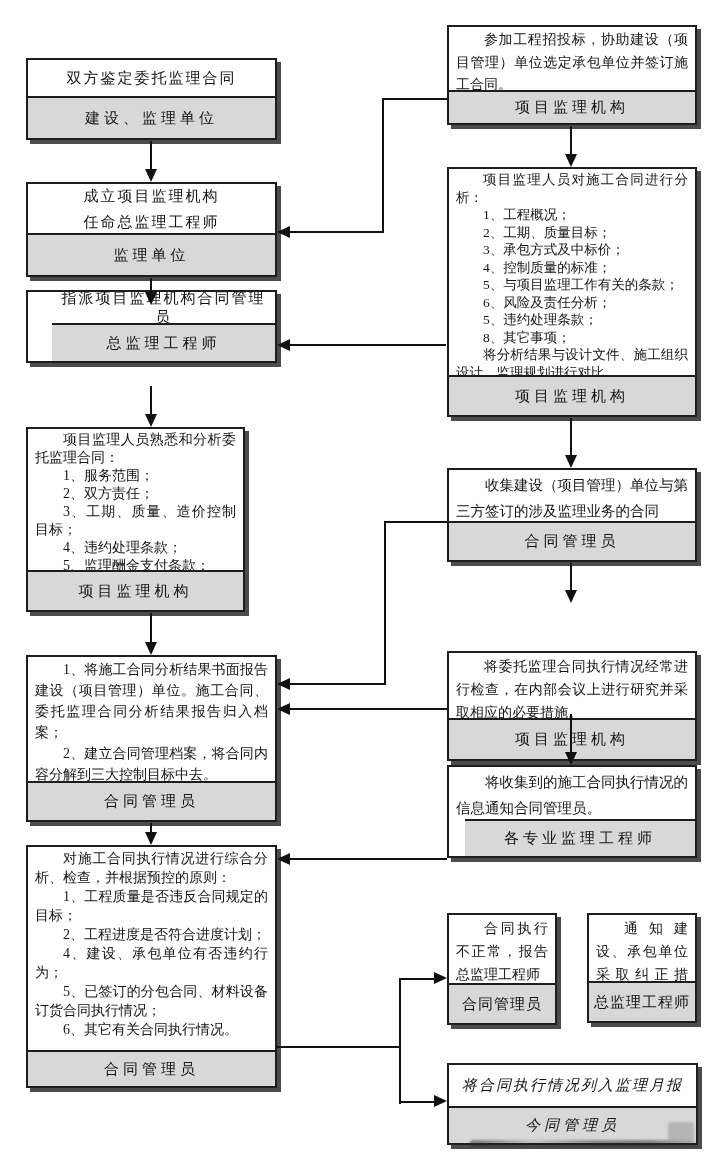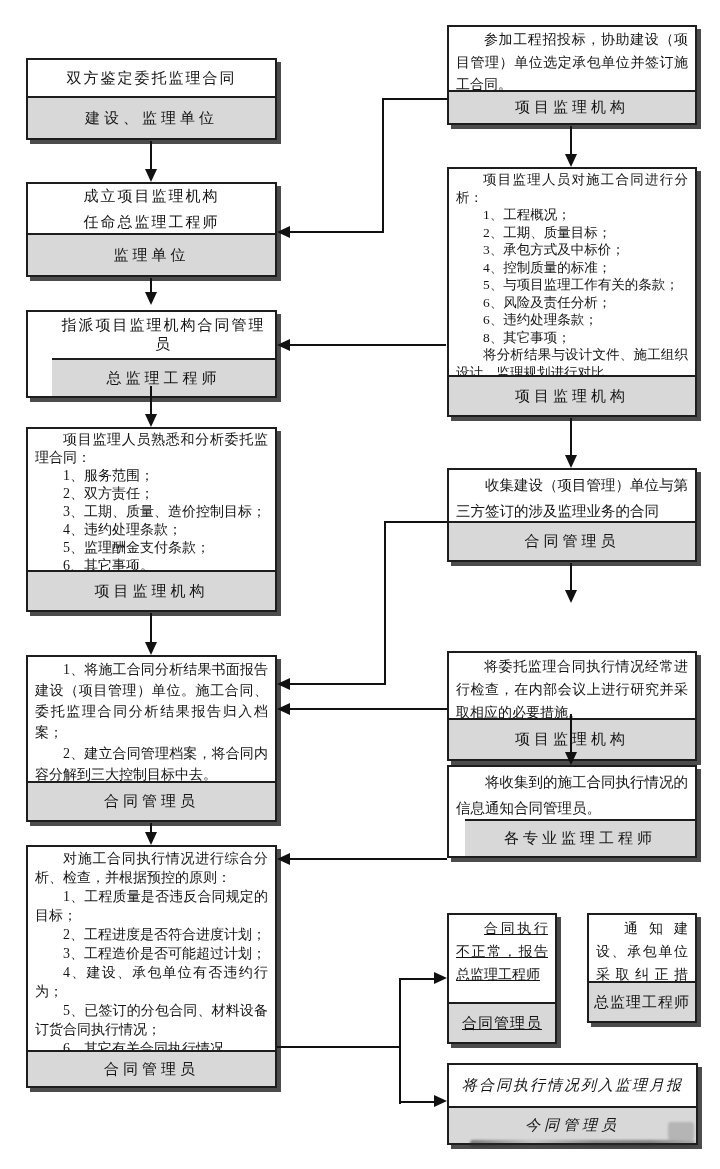--- a/index.html
+++ b/index.html
@@ -49,28 +49,28 @@
     <div class="flabel" style="height:42px;">监理单位</div>
   </div>
 
   <div class="fbox center t15" style="left:26px;top:58px;width:251px;height:82px;">
     <div class="fbody">
       <p>双方鉴定委托监理合同</p>
     </div>
     <div class="flabel" style="height:42px;">建设、监理单位</div>
   </div>
 
-  <div class="fbox center t15" style="left:26px;top:310px;width:251px;height:88px;padding-left:24px;">
+  <div class="fbox center t15" style="left:26px;top:290px;width:251px;height:73px;padding-left:24px;">
     <div class="fbody">
       <p>指派项目监理机构合同管理员</p>
     </div>
     <div class="flabel" style="height:38px;">总监理工程师</div>
   </div>
 
-  <div class="fbox b18" style="left:26px;top:427px;width:251px;height:185px;justify-content:space-between;">
+  <div class="fbox b18" style="left:26px;top:427px;width:219px;height:185px;justify-content:space-between;">
     <div class="fbody">
       <p>项目监理人员熟悉和分析委托监理合同：</p>
       <p>1、服务范围；</p>
       <p>2、双方责任；</p>
       <p>3、工期、质量、造价控制目标；</p>
       <p>4、违约处理条款；</p>
       <p>5、监理酬金支付条款；</p>
       <p>6、其它事项。</p>
     </div>
     <div class="flabel">项目监理机构</div>
@@ -82,21 +82,20 @@
       <p>2、建立合同管理档案，将合同内容分解到三大控制目标中去。</p>
     </div>
     <div class="flabel" style="height:39px;">合同管理员</div>
   </div>
 
   <div class="fbox b19" style="left:26px;top:845px;width:251px;height:243px;">
     <div class="fbody">
       <p>对施工合同执行情况进行综合分析、检查，并根据预控的原则：</p>
       <p>1、工程质量是否违反合同规定的目标；</p>
       <p>2、工程进度是否符合进度计划；</p>
-      <p>3、工程造价是否可能超过计划；</p>
       <p>4、建设、承包单位有否违约行为；</p>
       <p>5、已签订的分包合同、材料设备订货合同执行情况；</p>
       <p>6、其它有关合同执行情况。</p>
     </div>
     <div class="flabel" style="height:36px;">合同管理员</div>
   </div>
 
   <div class="fbox b22" style="left:447px;top:25px;width:250px;height:100px;">
     <div class="fbody">
       <p>参加工程招投标，协助建设（项目管理）单位选定承包单位并签订施工合同。</p>
@@ -106,21 +105,21 @@
 
   <div class="fbox b17" style="left:447px;top:167px;width:250px;height:250px;">
     <div class="fbody">
       <p>项目监理人员对施工合同进行分析：</p>
       <p>1、工程概况；</p>
       <p>2、工期、质量目标；</p>
       <p>3、承包方式及中标价；</p>
       <p>4、控制质量的标准；</p>
       <p>5、与项目监理工作有关的条款；</p>
       <p>6、风险及责任分析；</p>
-      <p>6、违约处理条款；</p>
+      <p>5、违约处理条款；</p>
       <p>8、其它事项；</p>
       <p>将分析结果与设计文件、施工组织设计、监理规划进行对比。</p>
     </div>
     <div class="flabel">项目监理机构</div>
   </div>
 
   <div class="fbox b26" style="left:447px;top:468px;width:250px;height:94px;">
     <div class="fbody">
       <p>收集建设（项目管理）单位与第三方签订的涉及监理业务的合同</p>
     </div>
@@ -134,21 +133,21 @@
     <div class="flabel" style="height:41px;">项目监理机构</div>
   </div>
 
   <div class="fbox b26" style="left:447px;top:765px;width:250px;height:93px;">
     <div class="fbody">
       <p>将收集到的施工合同执行情况的信息通知合同管理员。</p>
     </div>
     <div class="flabel" style="height:37px;margin-left:16px;">各专业监理工程师</div>
   </div>
 
-  <div class="fbox b23" style="left:447px;top:913px;width:110px;height:131px;text-decoration:underline;">
+  <div class="fbox b23" style="left:447px;top:913px;width:110px;height:112px;">
     <div class="fbody">
       <p>合同执行不正常，报告总监理工程师</p>
     </div>
     <div class="flabel" style="letter-spacing:1px;">合同管理员</div>
   </div>
 
   <div class="fbox b23" style="left:587px;top:913px;width:110px;height:110px;">
     <div class="fbody">
       <p>通知建设、承包单位采取纠正措施。</p>
     </div>

